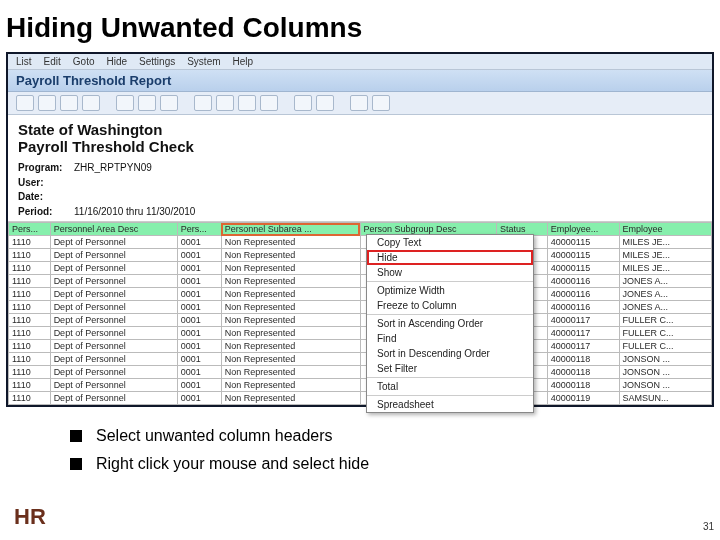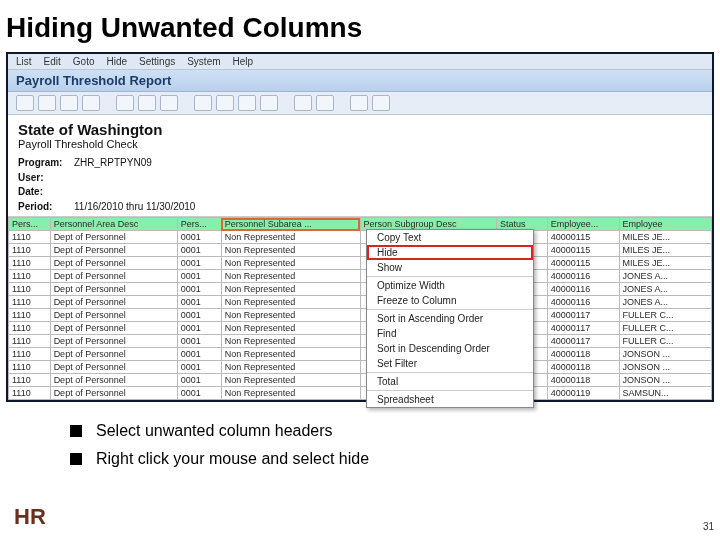--- a/index.html
+++ b/index.html
@@ -7,21 +7,21 @@
   .slide-title { font-size: 28px; font-weight: bold; padding: 12px 6px 8px 6px; }
   .app-window { border: 2px solid #0f172a; margin: 0 6px; background: #e8eef8; }
   .menubar { background: #dfe9f5; display: flex; gap: 12px; padding: 2px 8px; font-size: 10px; color: #333; border-bottom: 1px solid #b9c6d6; }
   .menubar span { cursor: default; }
   .report-title-bar { background: linear-gradient(#cfe0f4,#b9d0ec); padding: 3px 8px; font-size: 13px; font-weight: bold; color: #1a3d6b; border-bottom: 1px solid #9fb5d0; }
   .toolbar { background: #e6edf7; padding: 3px 8px; display: flex; gap: 4px; border-bottom: 1px solid #b9c6d6; }
   .tb-btn { width: 18px; height: 16px; background: #f2f6fb; border: 1px solid #a8b8cc; border-radius: 2px; }
   .tb-gap { width: 8px; }
   .content-header { background: #fff; padding: 6px 10px 2px 10px; }
   .org { font-size: 15px; font-weight: bold; color: #111; }
-  .check { font-size: 11px; font-weight: normal; color: #111; margin-bottom: 6px; }
+  .check { font-size: 15px; font-weight: bold; color: #111; margin-bottom: 6px; }
   .meta { font-size: 10px; color: #111; line-height: 1.45; margin-top: 4px; }
   .meta-row { display: flex; gap: 6px; }
   .meta-label { font-weight: bold; width: 50px; }
   .grid-wrap { background: #fff; border-top: 1px solid #ccc; position: relative; }
   table.grid { border-collapse: collapse; width: 100%; font-size: 9px; table-layout: fixed; }
   table.grid th, table.grid td { border: 1px solid #bbb; padding: 1px 3px; white-space: nowrap; overflow: hidden; text-overflow: ellipsis; color: #2a2a2a; }
   table.grid th { background: #86efac; font-weight: normal; text-align: left; }
   th.highlight { outline: 2px solid #d63; outline-offset: -2px; }
   .ctx-menu { position: absolute; top: 12px; left: 358px; background: #fff; border: 1px solid #888; font-size: 10px; width: 168px; box-shadow: 2px 2px 4px rgba(0,0,0,0.3); z-index: 10; }
   .ctx-menu div { padding: 2px 10px; color: #222; cursor: default; }

